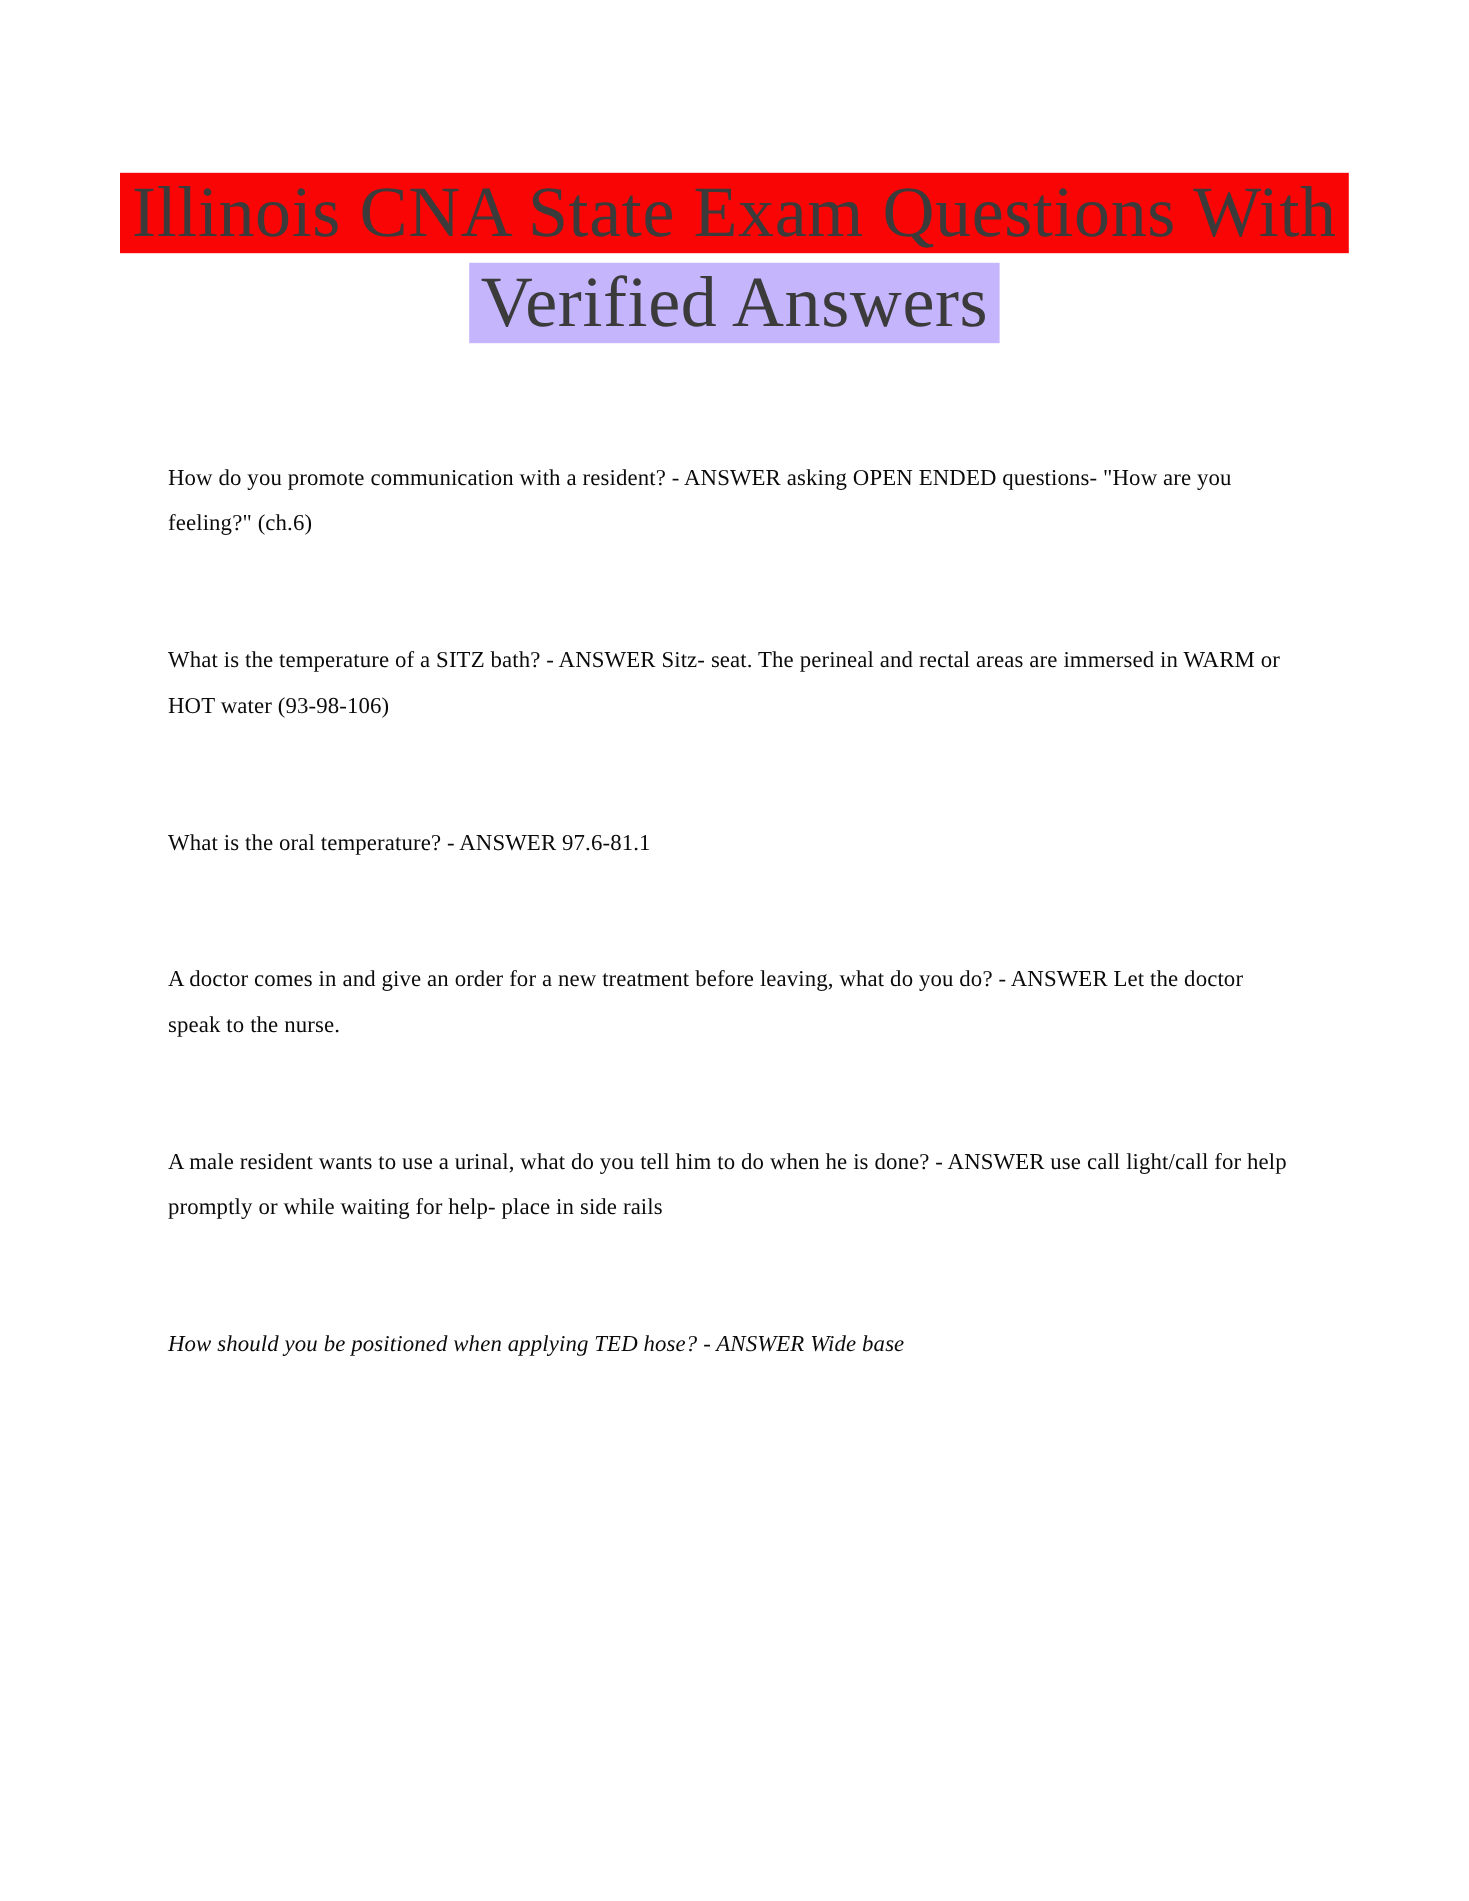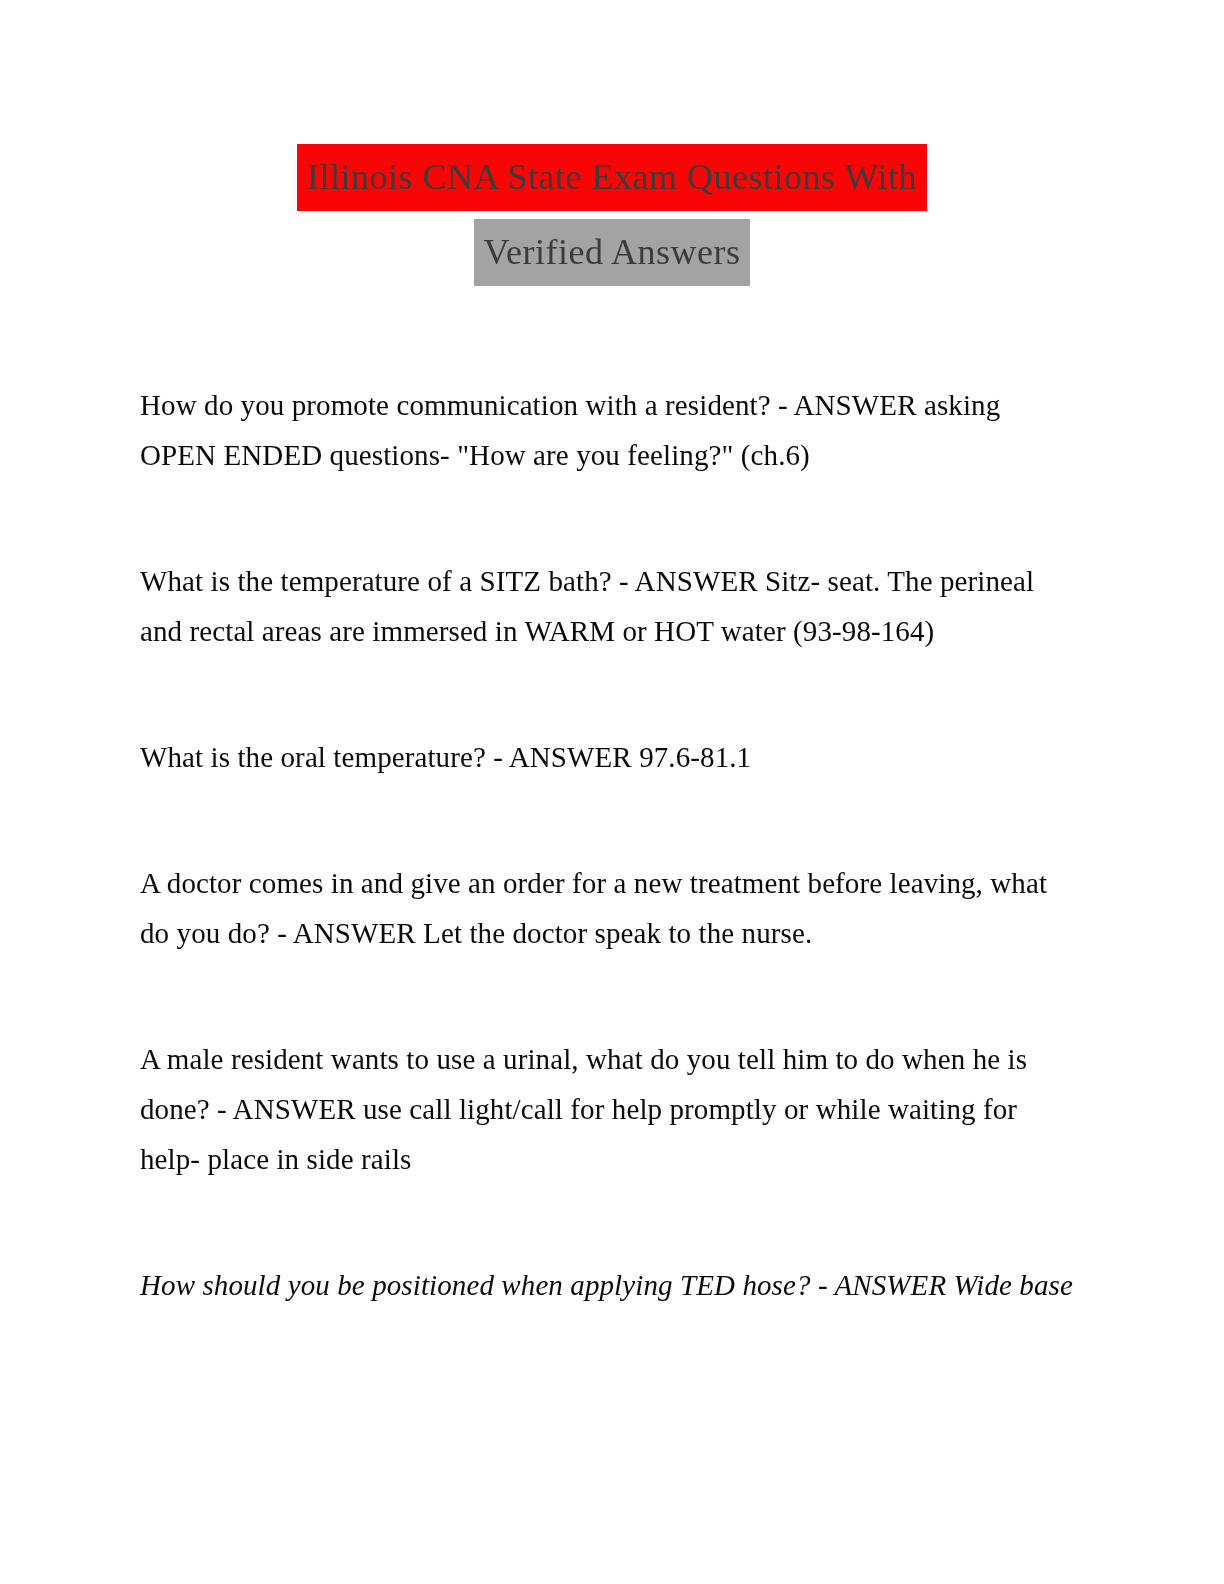--- a/index.html
+++ b/index.html
@@ -12,58 +12,58 @@
     width: 1224px;
     height: 1584px;
     background: #ffffff;
     overflow: hidden;
     font-family: "Liberation Serif", "DejaVu Serif", serif;
   }
   .title {
     margin: 140px 0 0 0;
     padding: 0;
     text-align: center;
-    font-size: 36px;
+    font-size: 60px;
     font-weight: normal;
     line-height: 75px;
     letter-spacing: 0.5px;
   }
   .title .hl {
     display: inline-block;
     line-height: 67px;
     padding: 0 10px;
   }
   .content {
     margin: 90px 144px 0 140px;
     width: 940px;
   }
   .content p {
     margin: 0 0 76px 0;
-    font-size: 29px;
-    line-height: 50px;
+    font-size: 19px;
+    line-height: 38px;
     color: #0b0b0b;
     letter-spacing: 0.1px;
   }
   .content p:last-child {
     margin-bottom: 0;
     font-style: italic;
   }
 </style>
 </head>
 <body>
 
 <div class="page">
 
   <h1 class="title">
     <span class="hl" style="background-color: rgb(250, 5, 5); color: rgb(59, 59, 59);">Illinois CNA State Exam Questions With</span><br>
-    <span class="hl" style="background-color: #a3a3a3; color: rgb(59, 59, 59);">Verified Answers</span>
+    <span class="hl" style="background-color: #c4b5fd; color: rgb(59, 59, 59);">Verified Answers</span>
   </h1>
 
   <div class="content">
     <p>How do you promote communication with a resident? - ANSWER asking OPEN ENDED questions- "How are you feeling?" (ch.6)</p>
-    <p>What is the temperature of a SITZ bath? - ANSWER Sitz- seat. The perineal and rectal areas are immersed in WARM or HOT water (93-98-164)</p>
+    <p>What is the temperature of a SITZ bath? - ANSWER Sitz- seat. The perineal and rectal areas are immersed in WARM or HOT water (93-98-106)</p>
     <p>What is the oral temperature? - ANSWER 97.6-81.1</p>
     <p>A doctor comes in and give an order for a new treatment before leaving, what do you do? - ANSWER Let the doctor speak to the nurse.</p>
     <p>A male resident wants to use a urinal, what do you tell him to do when he is done? - ANSWER use call light/call for help promptly or while waiting for help- place in side rails</p>
     <p>How should you be positioned when applying TED hose? - ANSWER Wide base</p>
   </div>
 
 </div>
 
 </body></html>

